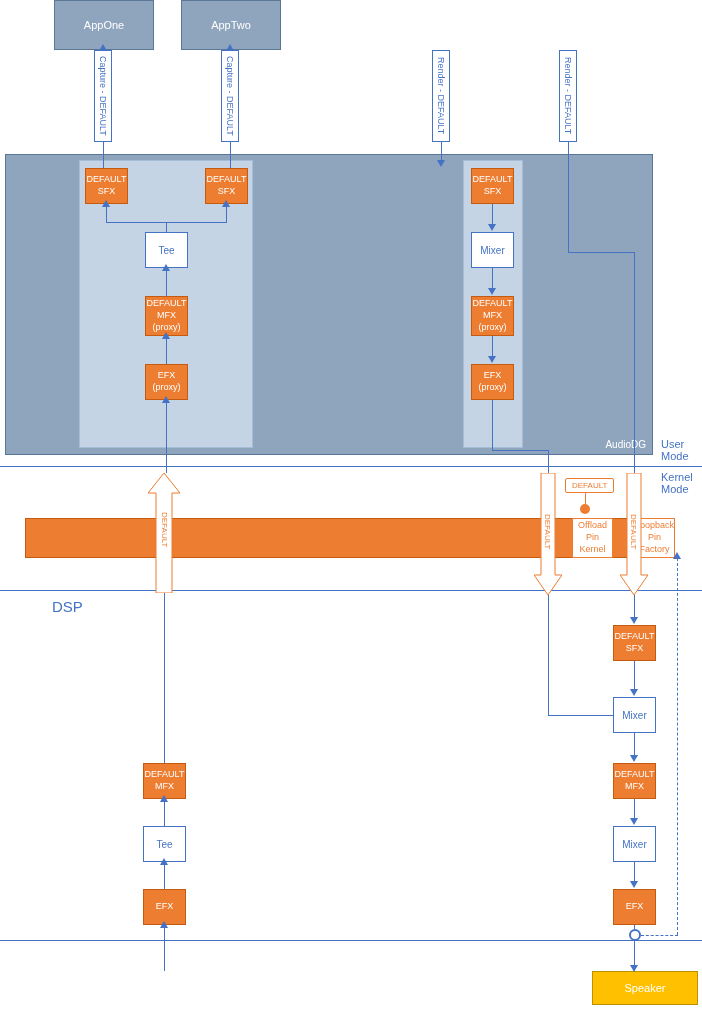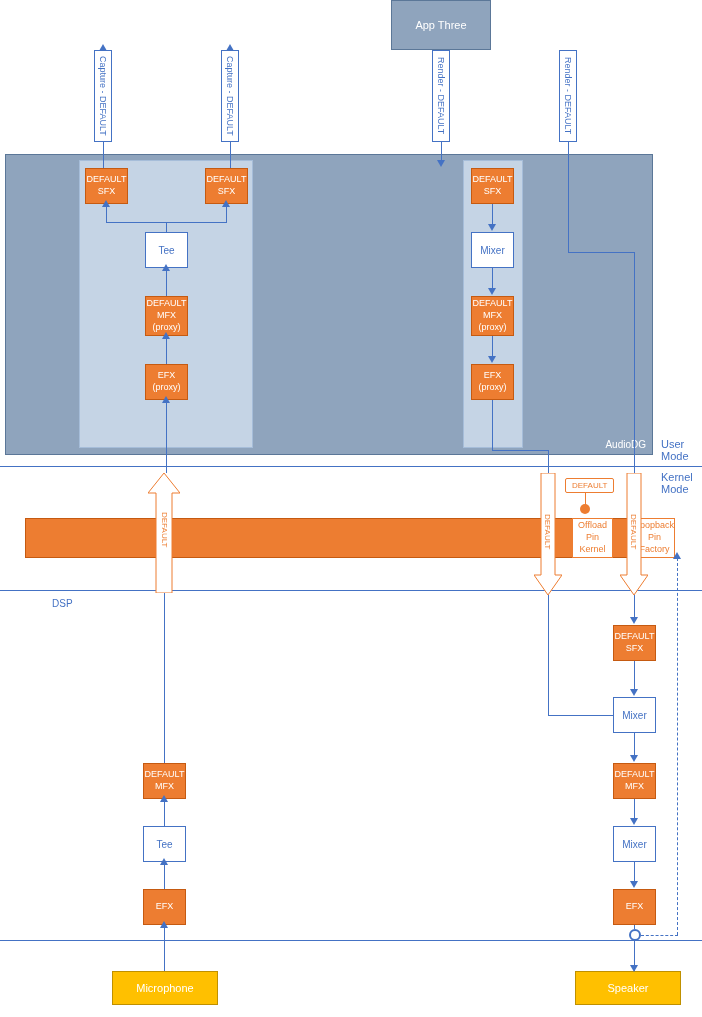--- a/index.html
+++ b/index.html
@@ -17,33 +17,34 @@
 .pipe-label { position: absolute; background: #fff; border: 1px solid #4472c4; color: #4472c4; font-size: 9px; writing-mode: vertical-rl; text-orientation: mixed; display: flex; align-items: center; justify-content: center; padding: 2px; }
 .orange-bar { position: absolute; background: #ed7d31; border: 1px solid #c55a11; }
 .line-h { position: absolute; height: 1px; background: #4472c4; }
 .line-v { position: absolute; width: 1px; background: #4472c4; }
 .line-dash-v { position: absolute; width: 0; border-left: 1.5px dashed #4472c4; }
 .line-dash-h { position: absolute; height: 0; border-top: 1.5px dashed #4472c4; }
 .arrow-up { position: absolute; width: 0; height: 0; border-left: 4px solid transparent; border-right: 4px solid transparent; border-bottom: 7px solid #4472c4; }
 .arrow-down { position: absolute; width: 0; height: 0; border-left: 4px solid transparent; border-right: 4px solid transparent; border-top: 7px solid #4472c4; }
 .big-arrow { position: absolute; }
 .mode-label { position: absolute; color: #4472c4; font-size: 11px; }
-.dsp-label { position: absolute; color: #4472c4; font-size: 10px; }
+.dsp-label { position: absolute; color: #4472c4; font-size: 15px; }
 .default-badge { position: absolute; background: #fff; border: 1px solid #ed7d31; color: #ed7d31; font-size: 8px; padding: 2px 6px; border-radius: 2px; }
 .offload-dot { position: absolute; width: 10px; height: 10px; background: #ed7d31; border-radius: 50%; }
 .offload-line { position: absolute; width: 1px; background: #ed7d31; }
 .circle-node { position: absolute; width: 12px; height: 12px; border: 2px solid #4472c4; border-radius: 50%; background: #fff; }
 .vert-label-orange { position: absolute; color: #fff; font-size: 8px; writing-mode: vertical-rl; }
 </style>
 </head>
 <body>
 
 <div class="diagram">
 
-<div class="box app-box" style="left:391px;top:0;width:100px;height:50px">App Three</div>
+<div class="box app-box" style="left:54px;top:0;width:100px;height:50px">AppOne</div>
+<div class="box app-box" style="left:181px;top:0;width:100px;height:50px">AppTwo</div>
 
 <div class="pipe-label" style="left:94px;top:50px;width:18px;height:92px">Capture - DEFAULT</div>
 <div class="pipe-label" style="left:221px;top:50px;width:18px;height:92px">Capture - DEFAULT</div>
 <div class="pipe-label" style="left:432px;top:50px;width:18px;height:92px">Render - DEFAULT</div>
 <div class="pipe-label" style="left:559px;top:50px;width:18px;height:92px">Render - DEFAULT</div>
 
 <div class="audiodg" style="left:5px;top:154px;width:648px;height:301px">
   <div class="audiodg-label">AudioDG</div>
 </div>
 
@@ -113,22 +114,21 @@
 <div class="box orange-box" style="left:613px;top:763px;width:43px;height:36px;white-space:pre-line">DEFAULT
 MFX</div>
 <div class="box white-box-blue" style="left:613px;top:826px;width:43px;height:36px">Mixer</div>
 <div class="box orange-box" style="left:613px;top:889px;width:43px;height:36px">EFX</div>
 
 <div class="box orange-box" style="left:143px;top:763px;width:43px;height:36px;white-space:pre-line">DEFAULT
 MFX</div>
 <div class="box white-box-blue" style="left:143px;top:826px;width:43px;height:36px">Tee</div>
 <div class="box orange-box" style="left:143px;top:889px;width:43px;height:36px">EFX</div>
 
-<div class="box yellow-box" style="left:112px;top:971px;width:106px;height:34px">Microphone</div>
-<div class="box yellow-box" style="left:575px;top:971px;width:106px;height:34px">Speaker</div>
+<div class="box yellow-box" style="left:592px;top:971px;width:106px;height:34px">Speaker</div>
 
 <div class="circle-node" style="left:629px;top:929px"></div>
 
 <div class="line-dash-v" style="left:677px;top:558px;height:377px"></div>
 <div class="line-dash-h" style="left:641px;top:935px;width:37px"></div>
 <div class="arrow-up" style="left:673px;top:552px;border-bottom-color:#4472c4"></div>
 
 <div class="arrow-up" style="left:99px;top:44px"></div>
 <div class="arrow-up" style="left:226px;top:44px"></div>
 

